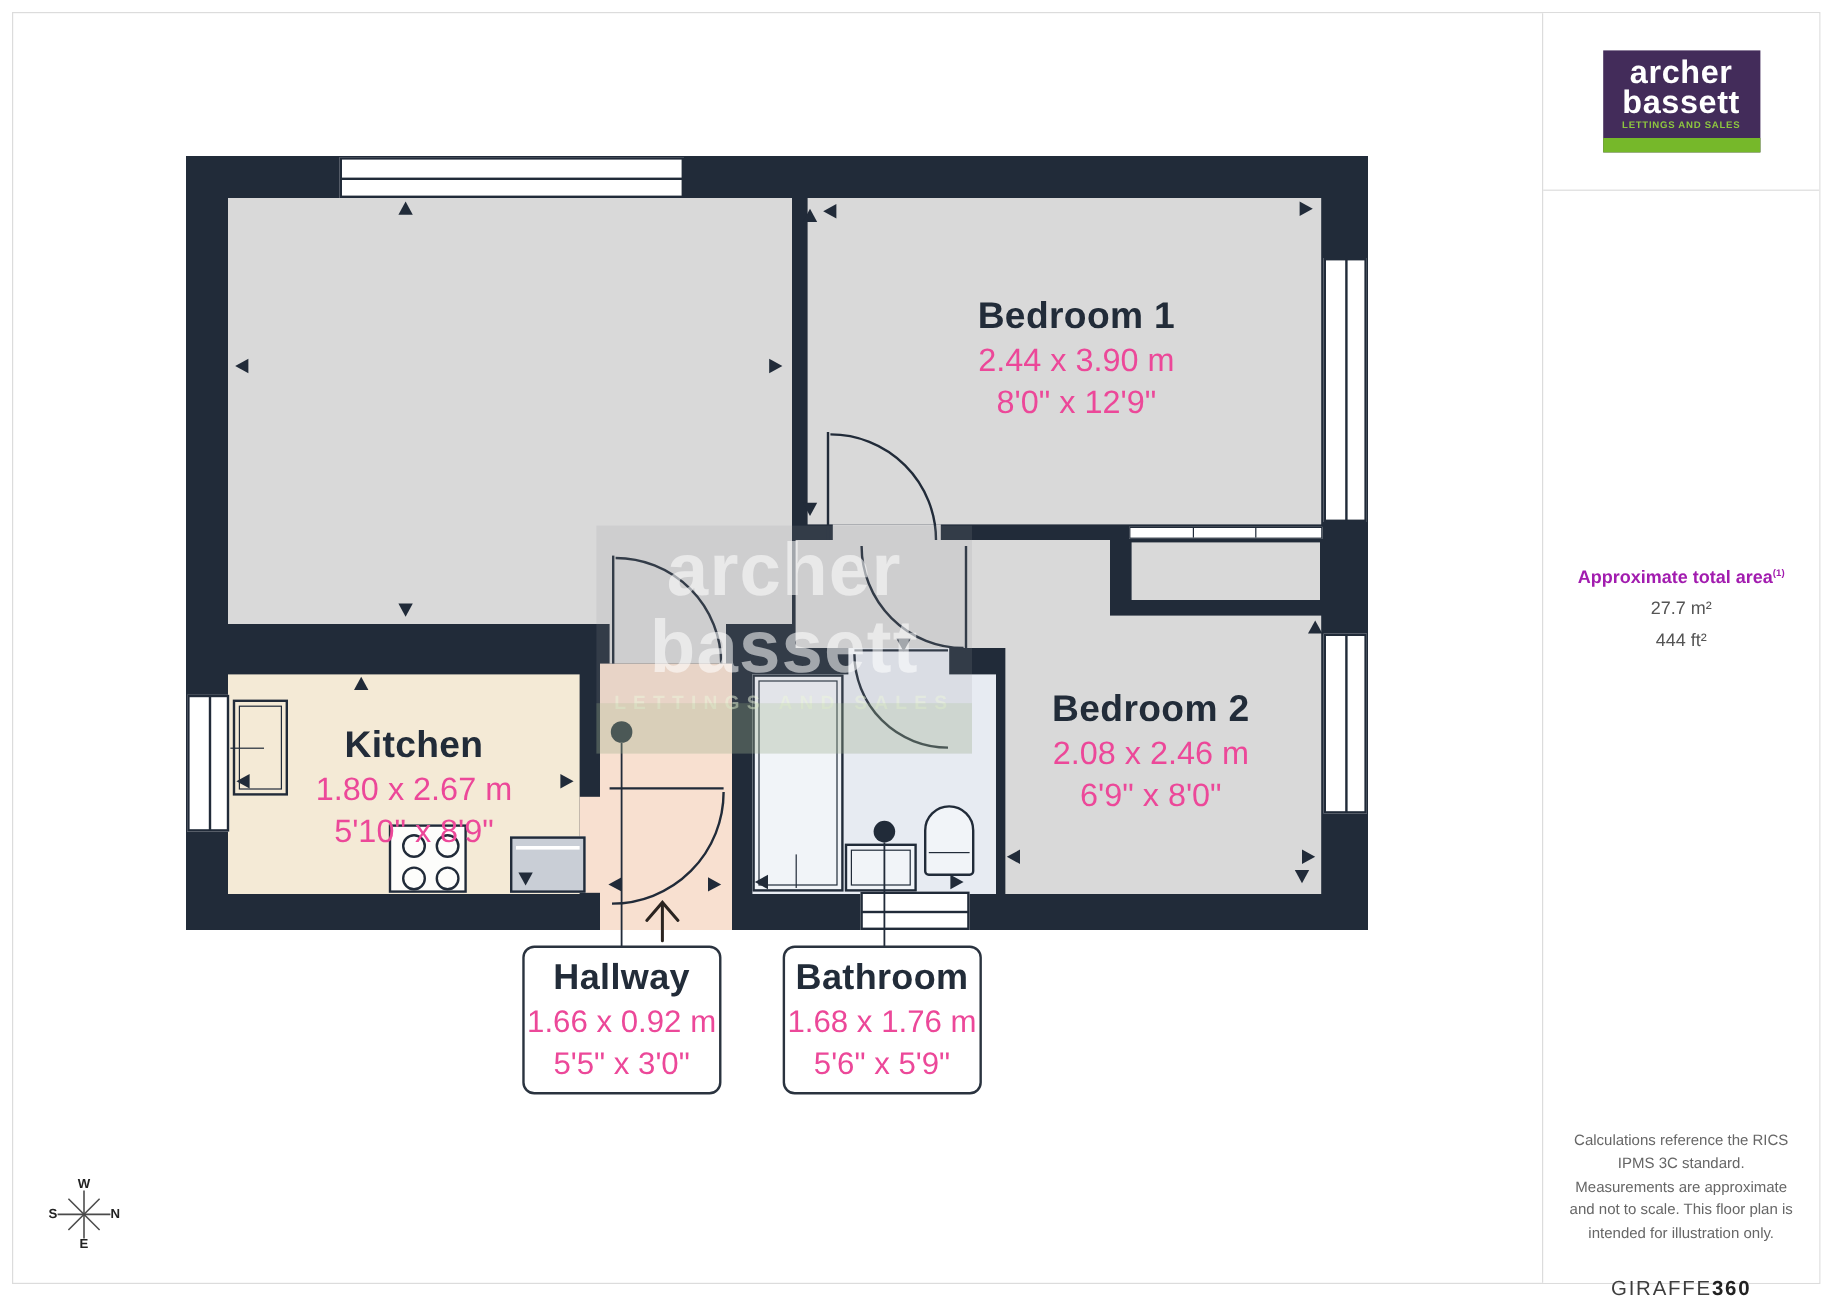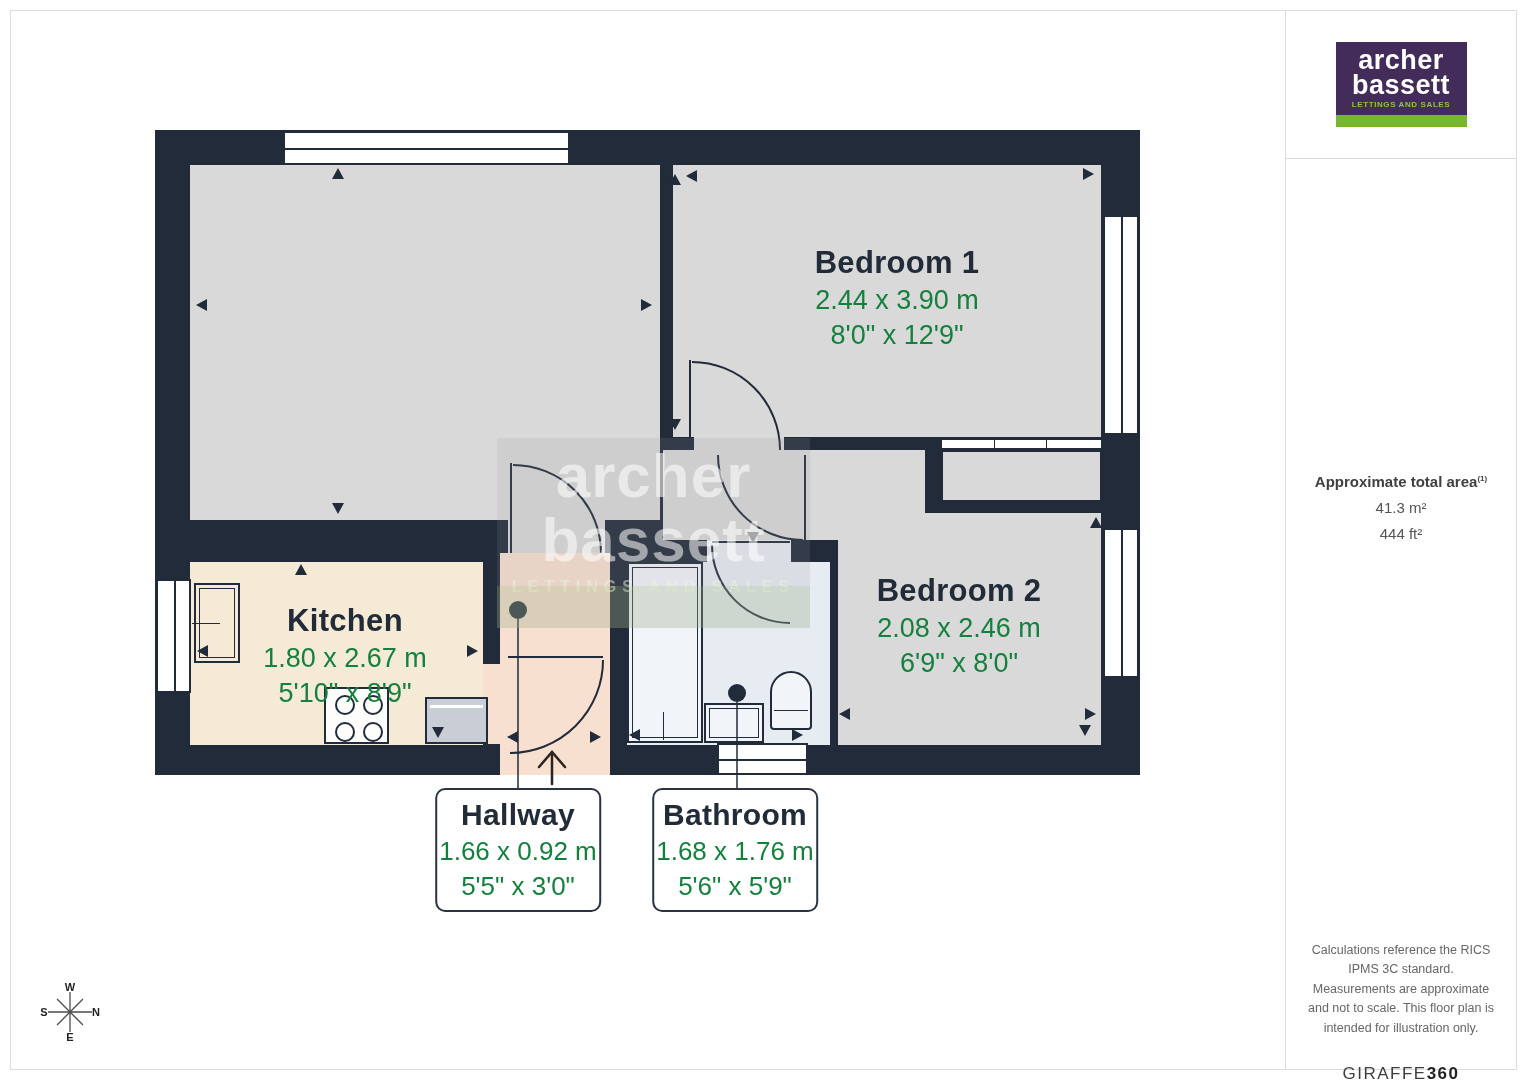--- a/index.html
+++ b/index.html
@@ -19,41 +19,41 @@
   .burner{position:absolute;width:20px;height:20px;border:2px solid #212b39;border-radius:50%;box-sizing:border-box;}
   .plan-svg{position:absolute;left:155px;top:130px;z-index:5;pointer-events:none;}
   .watermark{position:absolute;left:497px;top:438px;width:313px;height:190px;z-index:6;
              background:rgba(150,150,158,0.16);text-align:center;pointer-events:none;}
   .wm-band{position:absolute;left:0;right:0;top:148px;height:42px;background:rgba(165,190,135,0.22);}
   .wm-l1,.wm-l2{font-size:62px;font-weight:bold;color:rgba(255,255,255,0.55);line-height:64px;letter-spacing:1px;}
   .wm-l1{margin-top:6px;}
   .wm-tag{font-size:16px;font-weight:bold;color:rgba(235,245,220,0.5);letter-spacing:6px;margin-top:6px;}
   .room-label{position:absolute;transform:translate(-50%,-50%);text-align:center;z-index:7;white-space:nowrap;}
   .rl-name{font-size:31px;font-weight:bold;color:#222c39;letter-spacing:0.3px;}
-  .rl-dim{font-size:27px;color:#15803d;margin-top:4px;}
+  .rl-dim{font-size:27px;color:#ec4899;margin-top:4px;}
   .callout{position:absolute;transform:translate(-50%,-50%);background:#fff;border:2px solid #2a333f;
            border-radius:10px;padding:8px 2px;text-align:center;z-index:7;white-space:nowrap;}
   .callout .rl-name{font-size:30px;}
   .callout .rl-dim{font-size:26px;}
   
   .compass{position:absolute;left:38px;top:975px;width:64px;height:74px;z-index:7;}
   .compass span{position:absolute;transform:translate(-50%,-50%);font-size:11px;font-weight:bold;color:#222;}
   
   .sidebar{position:absolute;left:1285px;top:11px;width:231px;height:1058px;background:#fff;
            border-left:1px solid #dcdcdc;box-sizing:border-box;}
   .sb-s1{position:absolute;left:0;right:0;top:0;height:147px;border-bottom:1px solid #dcdcdc;
          display:flex;align-items:center;justify-content:center;}
   .logo{width:131px;height:85px;background:#432c5a;position:relative;text-align:center;}
   .logo-l1,.logo-l2{font-size:27px;font-weight:bold;color:#fff;line-height:25px;letter-spacing:0.5px;}
   .logo-l1{margin-top:6px;}
   .logo-tag{font-size:8px;font-weight:bold;color:#8dc63f;letter-spacing:0.6px;margin-top:2px;}
   .logo-bar{position:absolute;left:0;right:0;bottom:0;height:12px;background:#76b82a;}
   .sb-s2{position:absolute;left:0;right:0;top:147px;height:699px;display:flex;flex-direction:column;
          align-items:center;justify-content:center;text-align:center;}
-  .area-title{font-size:15px;font-weight:bold;color:#404040;}
+  .area-title{font-size:15px;font-weight:bold;color:#a21caf;}
   .area-title sup{font-size:8px;}
   .area-val{font-size:15px;color:#555;margin-top:9px;}
   .sb-s3{position:absolute;left:0;right:0;top:846px;height:58px;border-top:1px solid #dcdcdc;border-bottom:1px solid #dcdcdc;
          display:flex;align-items:center;justify-content:center;font-size:12px;color:#666;text-align:center;}
   .sb-s4{position:absolute;left:0;right:0;top:904px;bottom:0;text-align:center;}
   .disclaimer{margin:26px auto 0;width:186px;font-size:12.5px;color:#666;line-height:1.55;}
   .provider{margin-top:26px;font-size:17px;letter-spacing:1.5px;color:#3d3d3d;}
   .provider b{color:#222;}
 </style>
 </head>
@@ -226,21 +226,21 @@
         <div class="logo-l1">archer</div>
         <div class="logo-l2">bassett</div>
         <div class="logo-tag">LETTINGS AND SALES</div>
         <div class="logo-bar"></div>
       </div>
     </div>
     <div class="sb-s2">
       <div class="area-title">
         <span>Approximate total area</span><sup>(1)</sup>
       </div>
-      <div class="area-val">41.3 m²</div>
+      <div class="area-val">27.7 m²</div>
       <div class="area-val">444 ft²</div>
     </div>
     <div class="sb-s4">
       <div class="disclaimer">Calculations reference the RICS IPMS 3C standard. Measurements are approximate and not to scale. This floor plan is intended for illustration only.</div>
       <div class="provider">
         <span>GIRAFFE</span><b>360</b>
       </div>
     </div>
   </aside>
 </div>

